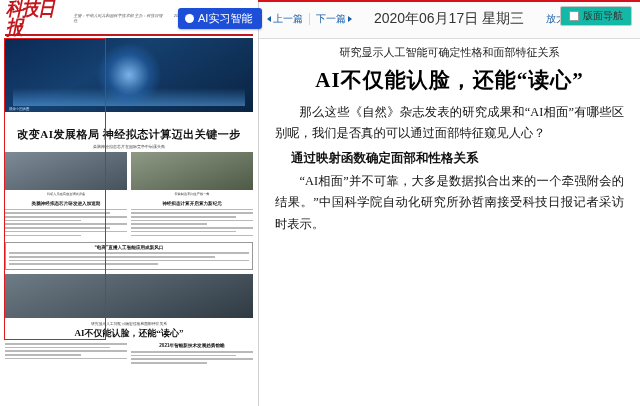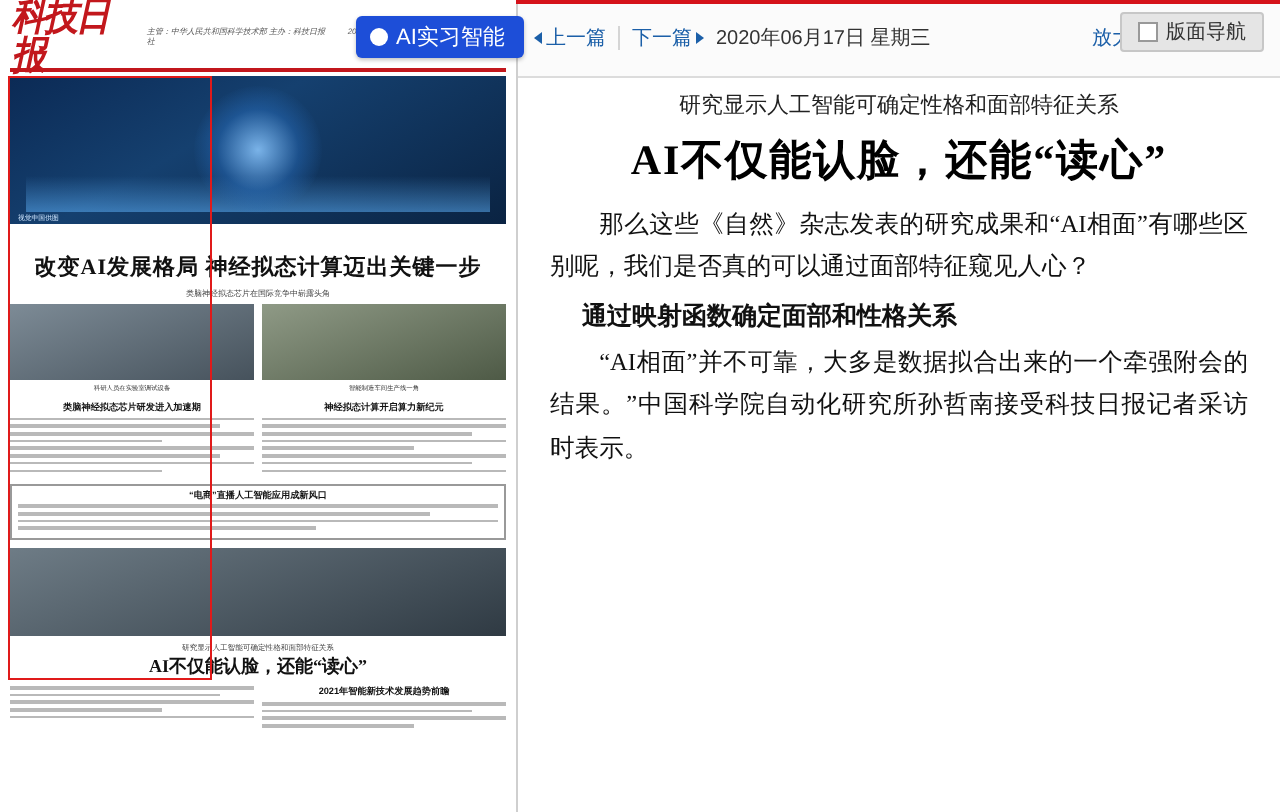--- a/index.html
+++ b/index.html
@@ -237,23 +237,23 @@
     cursor: pointer;
     white-space: nowrap;
   }
   .tb-sep {
     width: 1px;
     height: 12px;
     background: #d5d5d5;
   }
   .tb-date {
     flex: 1;
-    text-align: left;
+    text-align: center;
     color: #333;
-    font-size: 10px;
+    font-size: 14px;
   }
   .tb-right {
     display: flex;
     gap: 6px;
     align-items: center;
   }
   .arrow-l, .arrow-r {
     width: 0; height: 0;
     border-top: 3px solid transparent;
     border-bottom: 3px solid transparent;
@@ -303,21 +303,21 @@
     color: #111;
     margin: 6px 0 4px 16px;
   }
 
   
   .badge-nav {
     position: absolute;
     right: 8px;
     top: 6px;
     border: 1px solid #c7c7c7;
-    background: #e5e5e5;
+    background: #14b8a6;
     font-size: 10px;
     color: #333;
     padding: 2px 8px;
     border-radius: 2px;
     display: flex;
     align-items: center;
     gap: 4px;
     z-index: 6;
   }
   .badge-nav .sq {

